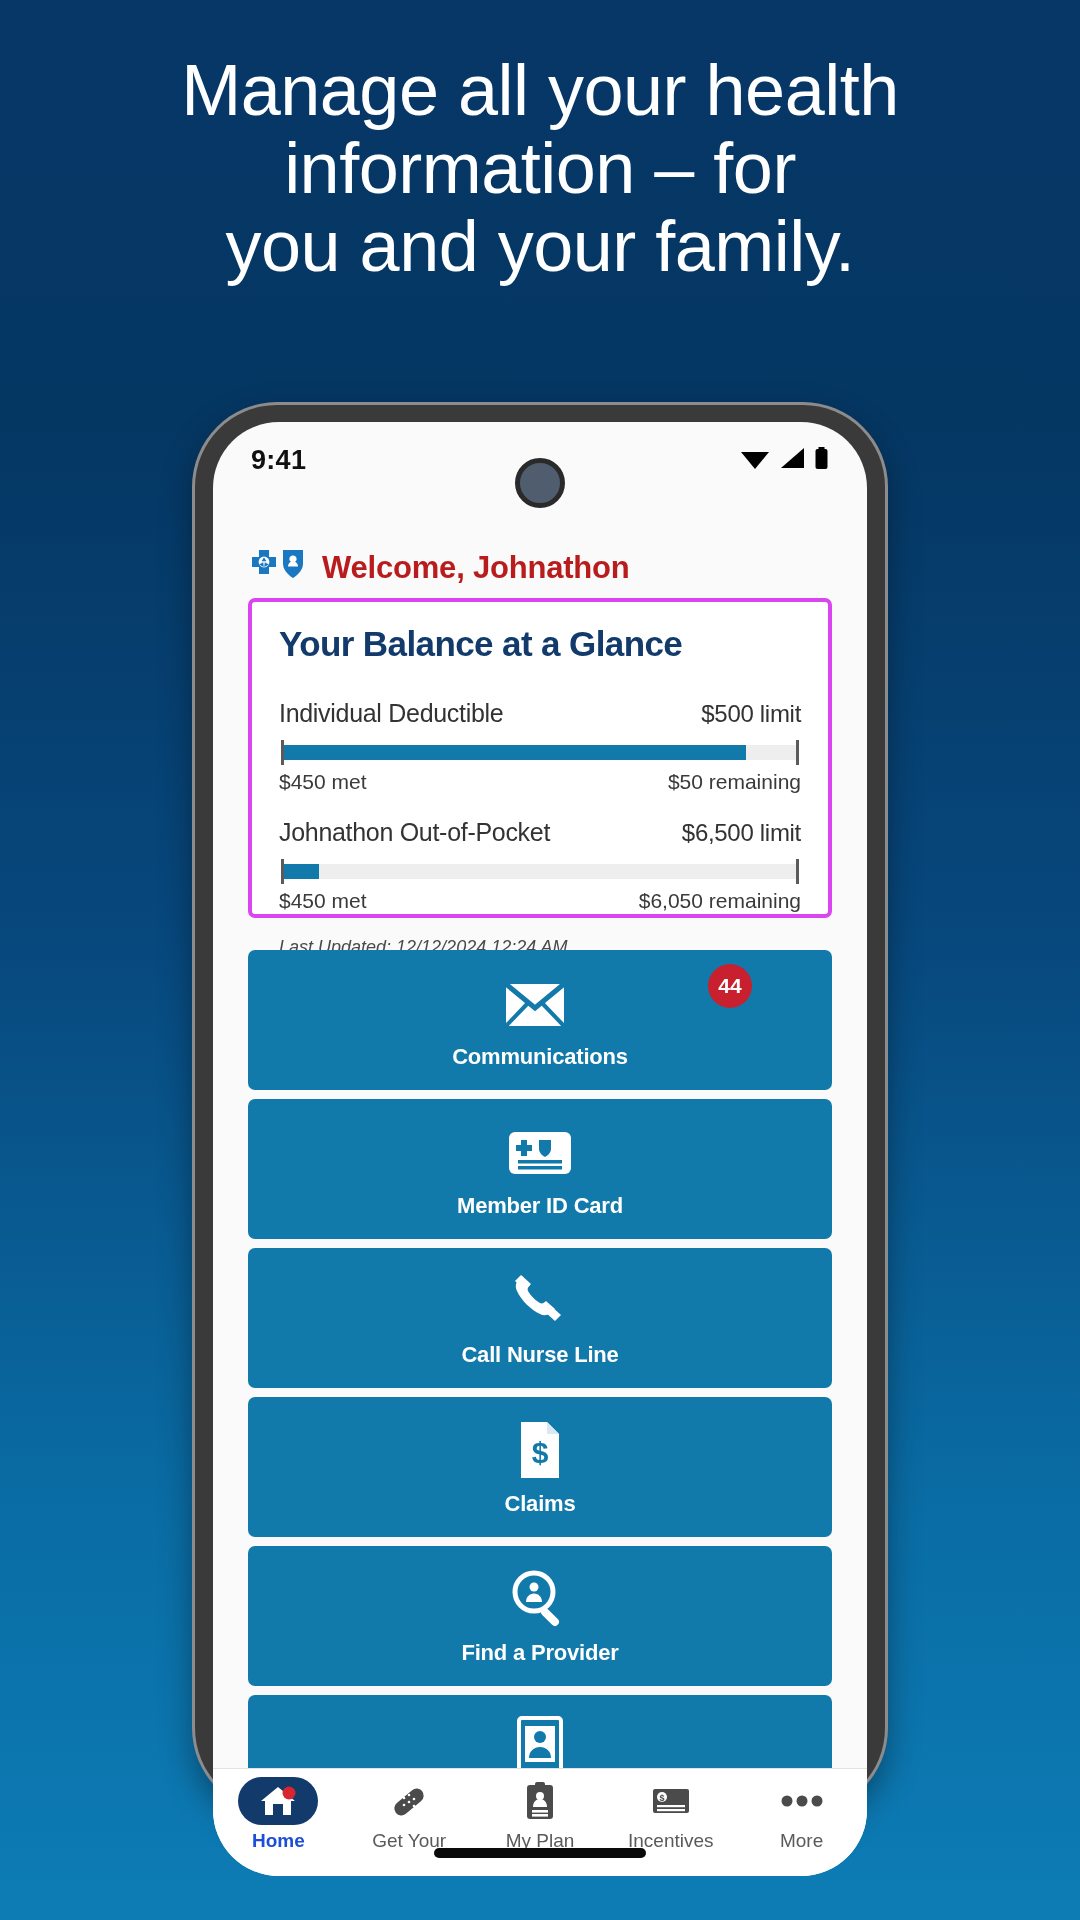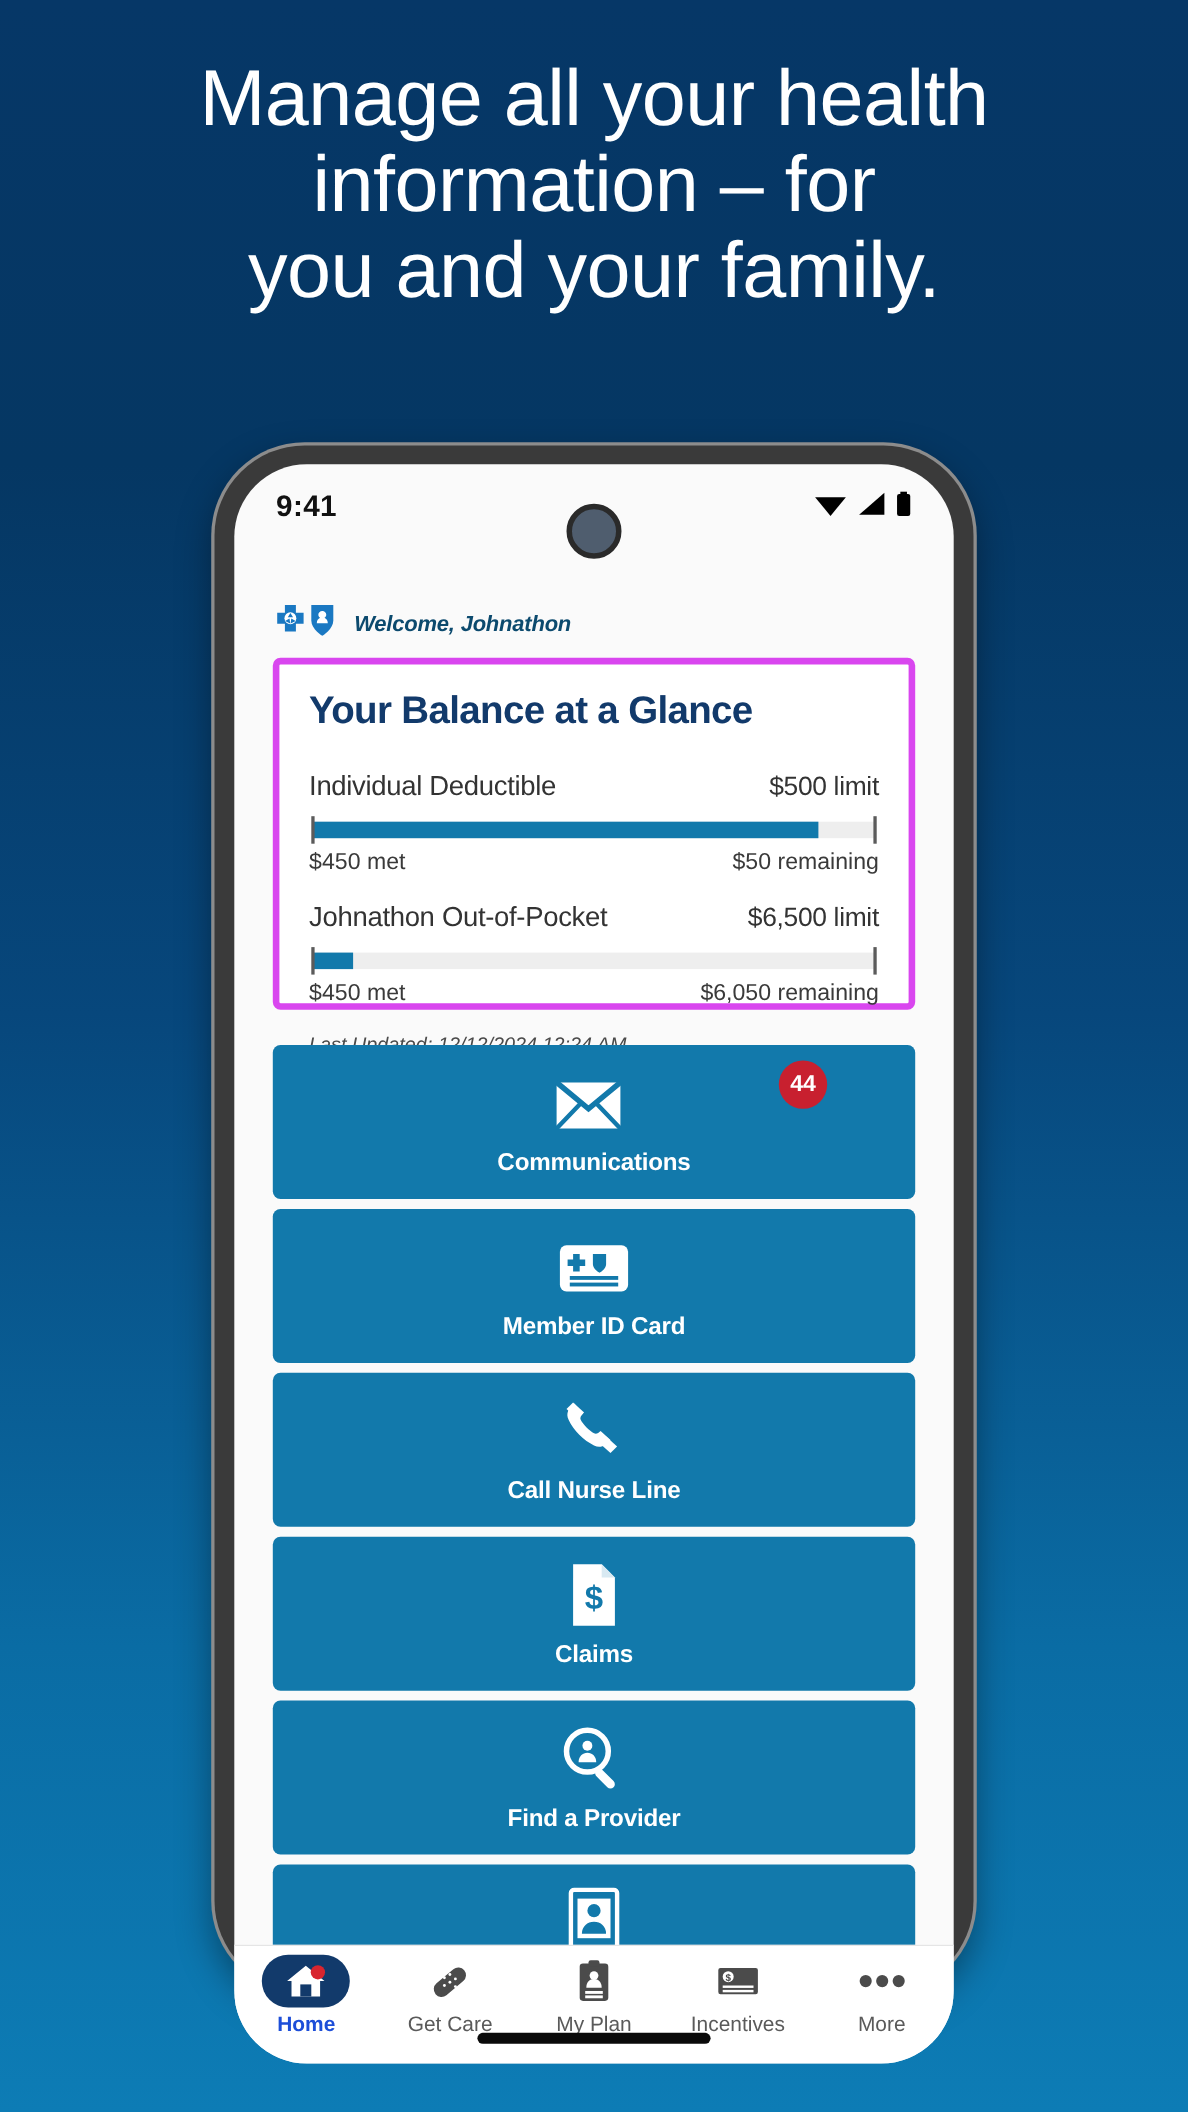--- a/index.html
+++ b/index.html
@@ -46,27 +46,27 @@
     width:50px; height:50px; border-radius:50%;
     background:#4f5d6e; border:5px solid #2a2a2a;
   }
   .status-icons{ margin-left:auto; display:flex; align-items:flex-end; gap:9px; }
 
   
   .welcome-row{
     position:absolute; top:126px; left:0; width:654px;
     display:flex; align-items:center; padding-left:37px; gap:14px;
   }
-  .welcome-text{ font-size:20px; font-weight:bold; color:#0c4a6e; letter-spacing:-.2px;font-style:italic; }
+  .welcome-text{ font-size:31px; font-weight:bold; color:#b91c1c; letter-spacing:-.2px; }
 
   
   .balance-card{
     position:absolute; top:176px; left:35px;
     width:584px; height:320px;
-    background:#ffffff; border:6px solid #d946ef;
+    background:#ffffff; border:4px solid #d946ef;
     border-radius:7px;
     padding:22px 27px 0 27px;
   }
   .balance-title{
     font-size:35px; font-weight:bold; color:#123a6b;
     letter-spacing:-.6px; margin-bottom:35px;
   }
   .row-head{ display:flex; justify-content:space-between; align-items:baseline; }
   .row-name{ font-size:25px; font-weight:normal; color:#333; letter-spacing:-.3px; }
   .row-limit{ font-size:24px; font-weight:normal; color:#333; letter-spacing:-.3px; }
@@ -307,21 +307,21 @@
           <svg width="40" height="38" viewBox="0 0 40 38">
             <rect x="3" y="13" width="34" height="14" rx="7" transform="rotate(-40 20 20)" fill="#4b4b4b"></rect>
             <circle cx="15" cy="16" r="1.3" fill="#fff"></circle>
               <circle cx="20" cy="13" r="1.3" fill="#fff"></circle>
             <circle cx="20" cy="20" r="1.3" fill="#fff"></circle>
               <circle cx="25" cy="17" r="1.3" fill="#fff"></circle>
             <circle cx="15" cy="23" r="1.3" fill="#fff"></circle>
               <circle cx="25" cy="24" r="1.3" fill="#fff"></circle>
           </svg>
         </div>
-        <div class="nav-label">Get Care</div>
+        <div class="nav-label">Get Your</div>
       </div>
 
       <div class="nav-item">
         <div class="nav-icon-box">
           <svg width="32" height="40" viewBox="0 0 32 40">
             <rect x="3" y="4" width="26" height="34" rx="3" fill="#4b4b4b"></rect>
             <rect x="11" y="1" width="10" height="6" rx="2" fill="#4b4b4b"></rect>
             <circle cx="16" cy="15" r="4" fill="#fff"></circle>
             <path d="M9 26 c0 -5 3 -8 7 -8 s7 3 7 8 z" fill="#fff"></path>
             <rect x="8" y="29" width="16" height="2.6" fill="#fff"></rect>

